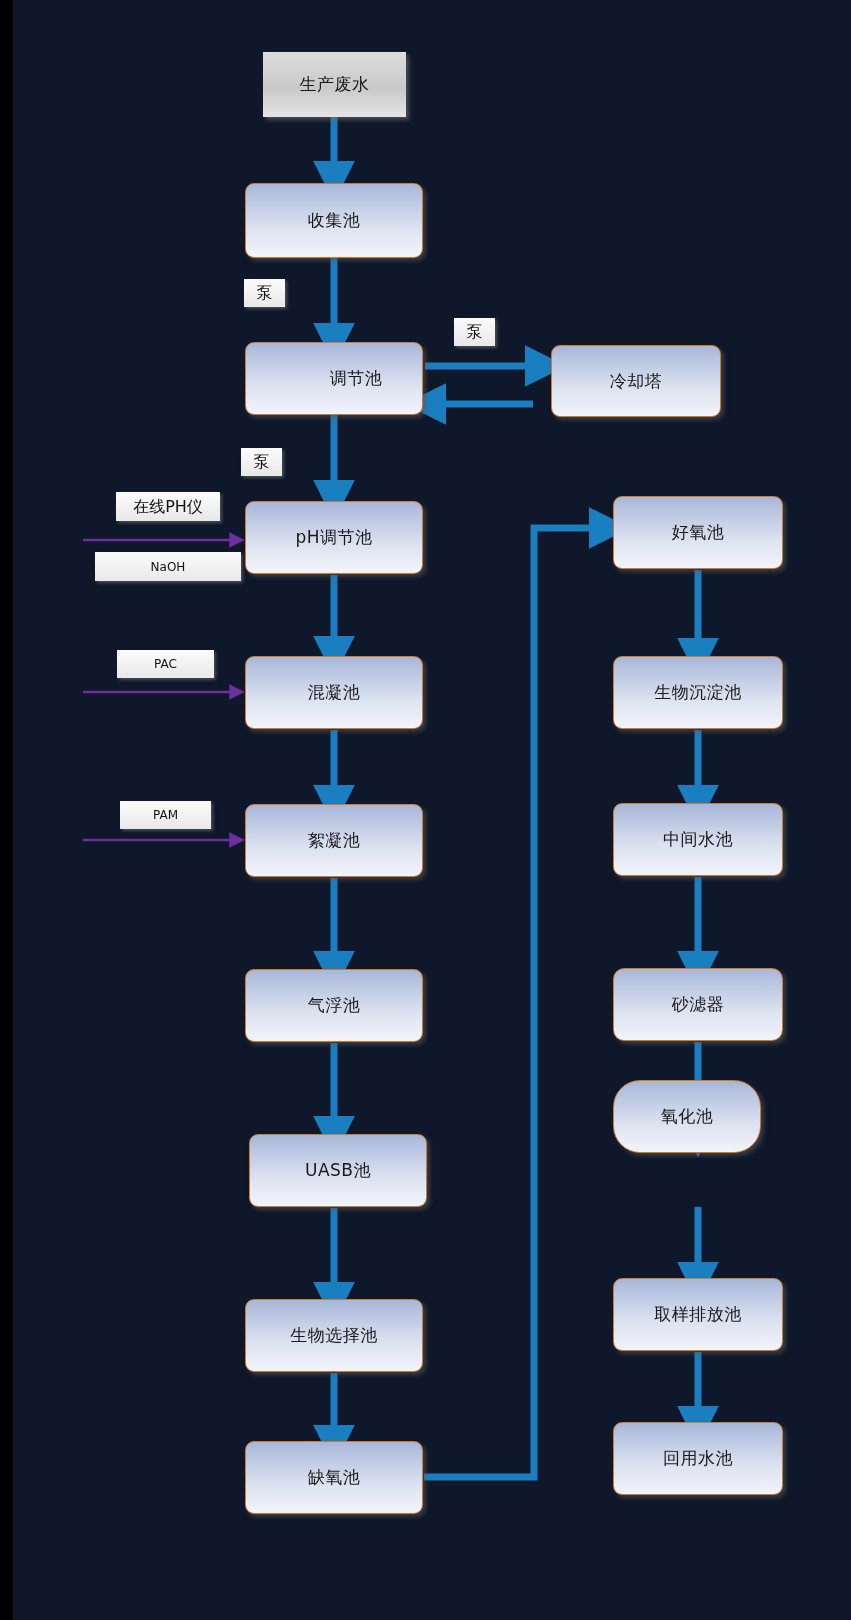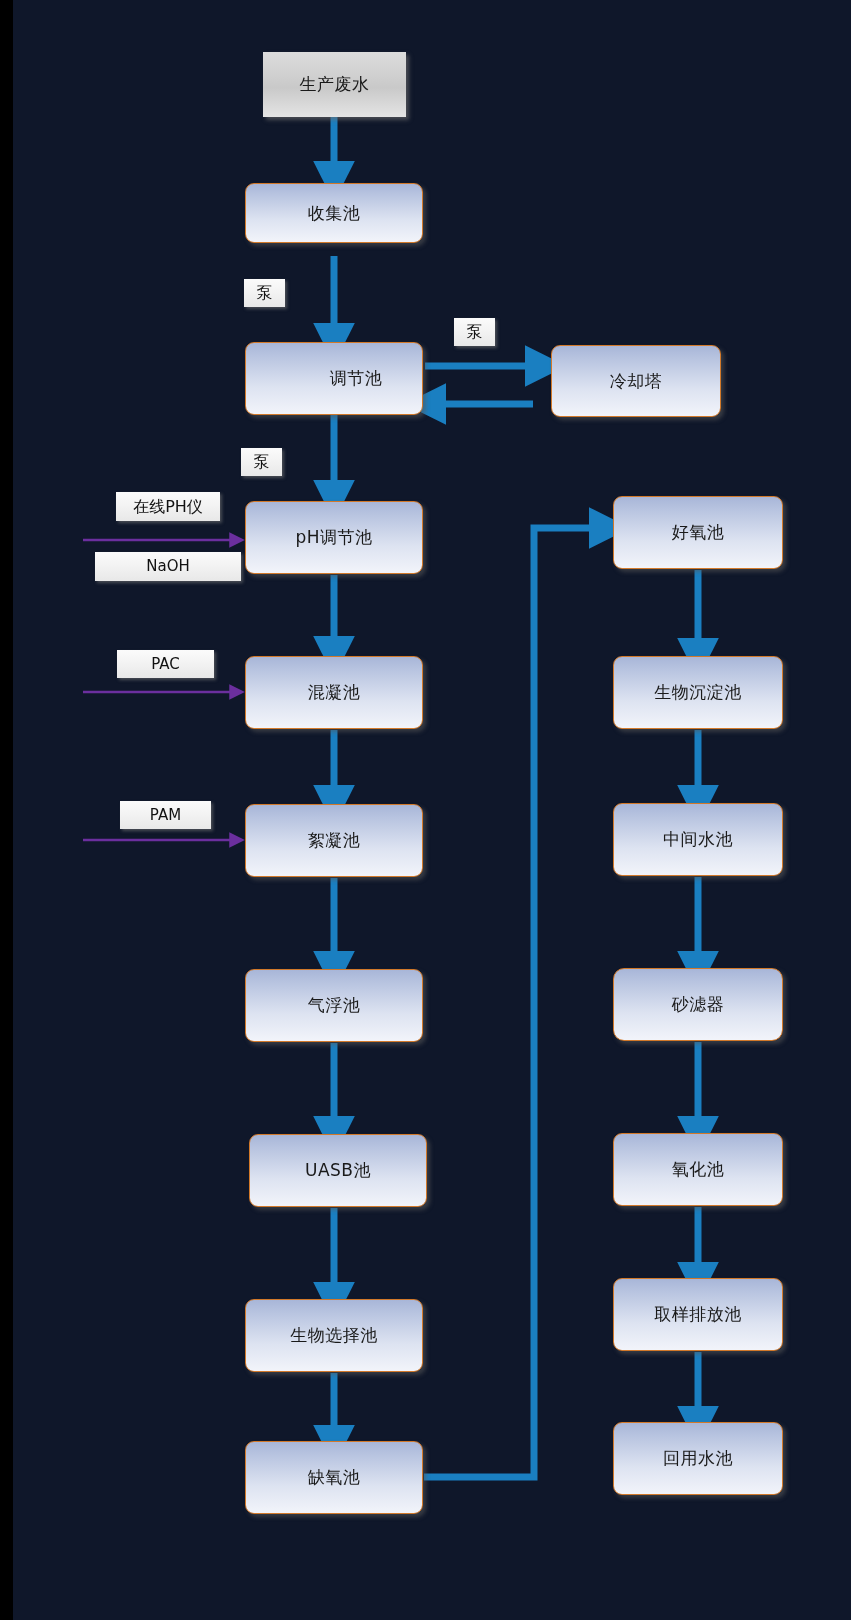--- a/index.html
+++ b/index.html
@@ -49,21 +49,21 @@
   
   .tag {
     position: absolute;
     display: flex;
     align-items: center;
     justify-content: center;
     background: linear-gradient(to bottom, #fbfbfb 0%, #f3f3f3 45%, #e8e8e8 100%);
     border: none;
     box-shadow: 2px 2px 3px rgba(120,120,120,0.55);
     color: #111;
-    font-size: 15px;
+    font-size: 12px;
     line-height: 1;
     white-space: nowrap;
   }
   .tag.cjk { font-size: 16px; }
 </style>
 </head>
 <body>
 
 <div id="canvas">
 
@@ -118,21 +118,21 @@
 
     <g stroke="#6b2f9e" stroke-width="2.6" fill="none" marker-end="url(#ah-purple)">
       <line x1="70" y1="540" x2="222" y2="540"></line>
       <line x1="70" y1="692" x2="222" y2="692"></line>
       <line x1="70" y1="840" x2="222" y2="840"></line>
     </g>
   </svg>
 
   <div class="node source" style="left:250px;top:52px;width:143px;height:65px;">生产废水</div>
 
-  <div class="node" style="left:232px;top:183px;width:178px;height:60px;">收集池</div>
+  <div class="node" style="left:232px;top:183px;width:178px;height:75px;">收集池</div>
 
   <div class="node" style="left:232px;top:342px;width:178px;height:73px;padding-left:44px;">调节池</div>
 
   <div class="node" style="left:232px;top:501px;width:178px;height:73px;">pH调节池</div>
 
   <div class="node" style="left:232px;top:656px;width:178px;height:73px;">混凝池</div>
 
   <div class="node" style="left:232px;top:804px;width:178px;height:73px;">絮凝池</div>
 
   <div class="node" style="left:232px;top:969px;width:178px;height:73px;">气浮池</div>
@@ -146,21 +146,21 @@
   <div class="node" style="left:538px;top:345px;width:170px;height:72px;">冷却塔</div>
 
   <div class="node" style="left:600px;top:496px;width:170px;height:73px;">好氧池</div>
 
   <div class="node" style="left:600px;top:656px;width:170px;height:73px;">生物沉淀池</div>
 
   <div class="node" style="left:600px;top:803px;width:170px;height:73px;">中间水池</div>
 
   <div class="node" style="left:600px;top:968px;width:170px;height:73px;border-radius:11px;">砂滤器</div>
 
-  <div class="node" style="left:600px;top:1133px;width:170px;height:73px;">氧化池</div>
+  <div class="node" style="left:600px;top:1080px;width:148px;height:73px;border-radius:27px;">氧化池</div>
 
   <div class="node" style="left:600px;top:1278px;width:170px;height:73px;">取样排放池</div>
 
   <div class="node" style="left:600px;top:1422px;width:170px;height:73px;">回用水池</div>
 
   <div class="tag cjk" style="left:231px;top:279px;width:41px;height:28px;">泵</div>
 
   <div class="tag cjk" style="left:441px;top:318px;width:41px;height:28px;">泵</div>
 
   <div class="tag cjk" style="left:228px;top:448px;width:41px;height:28px;">泵</div>

